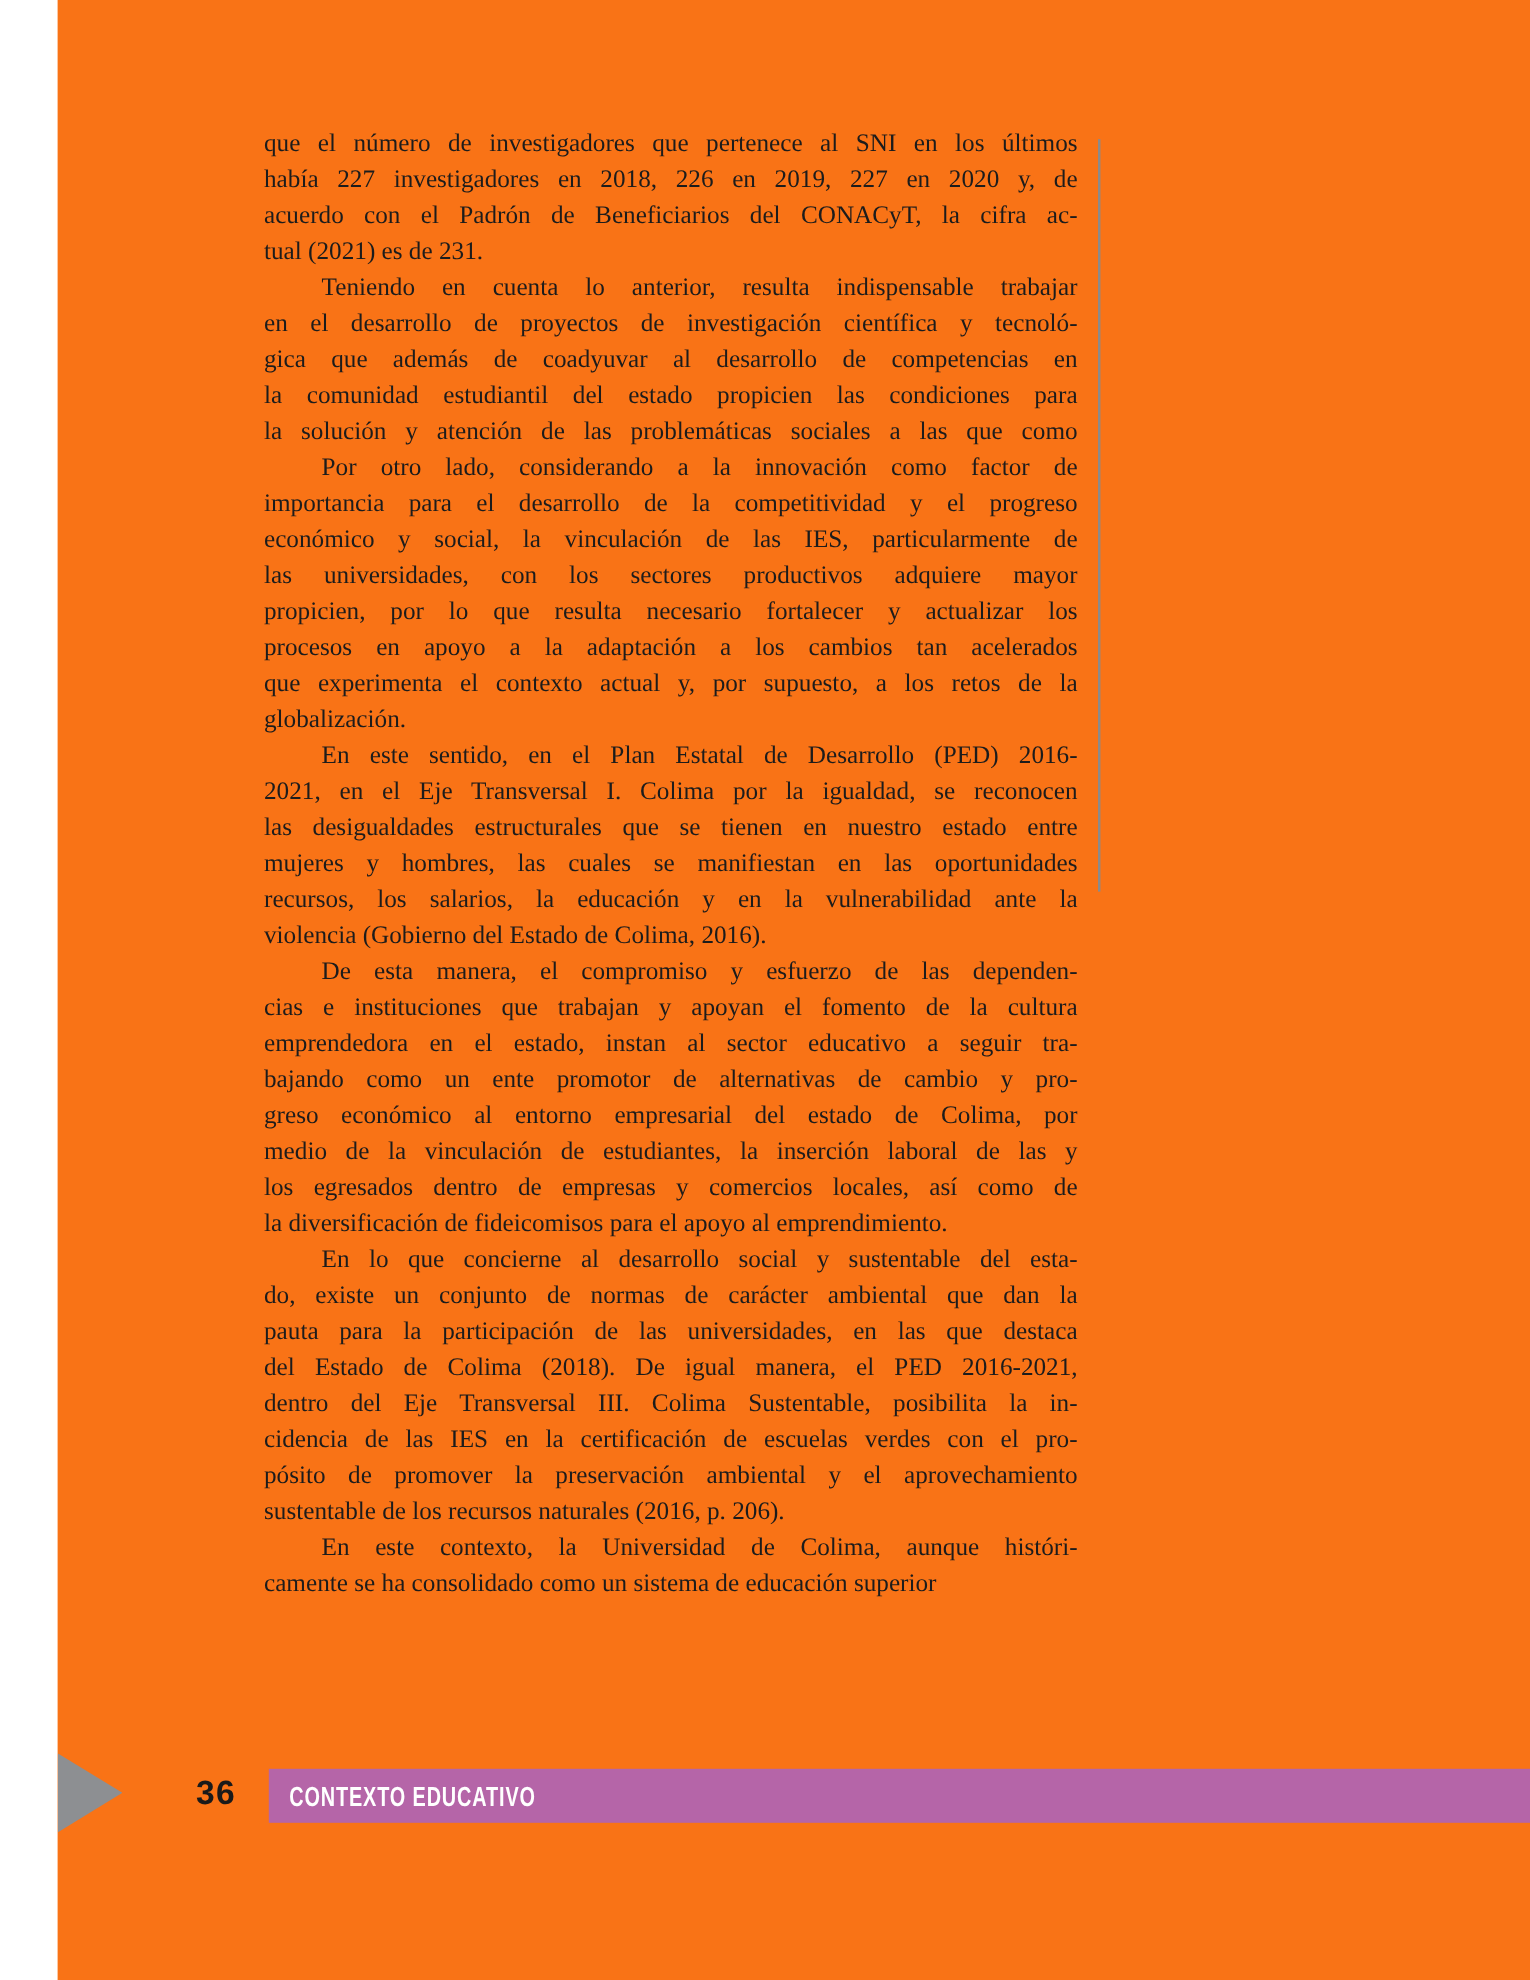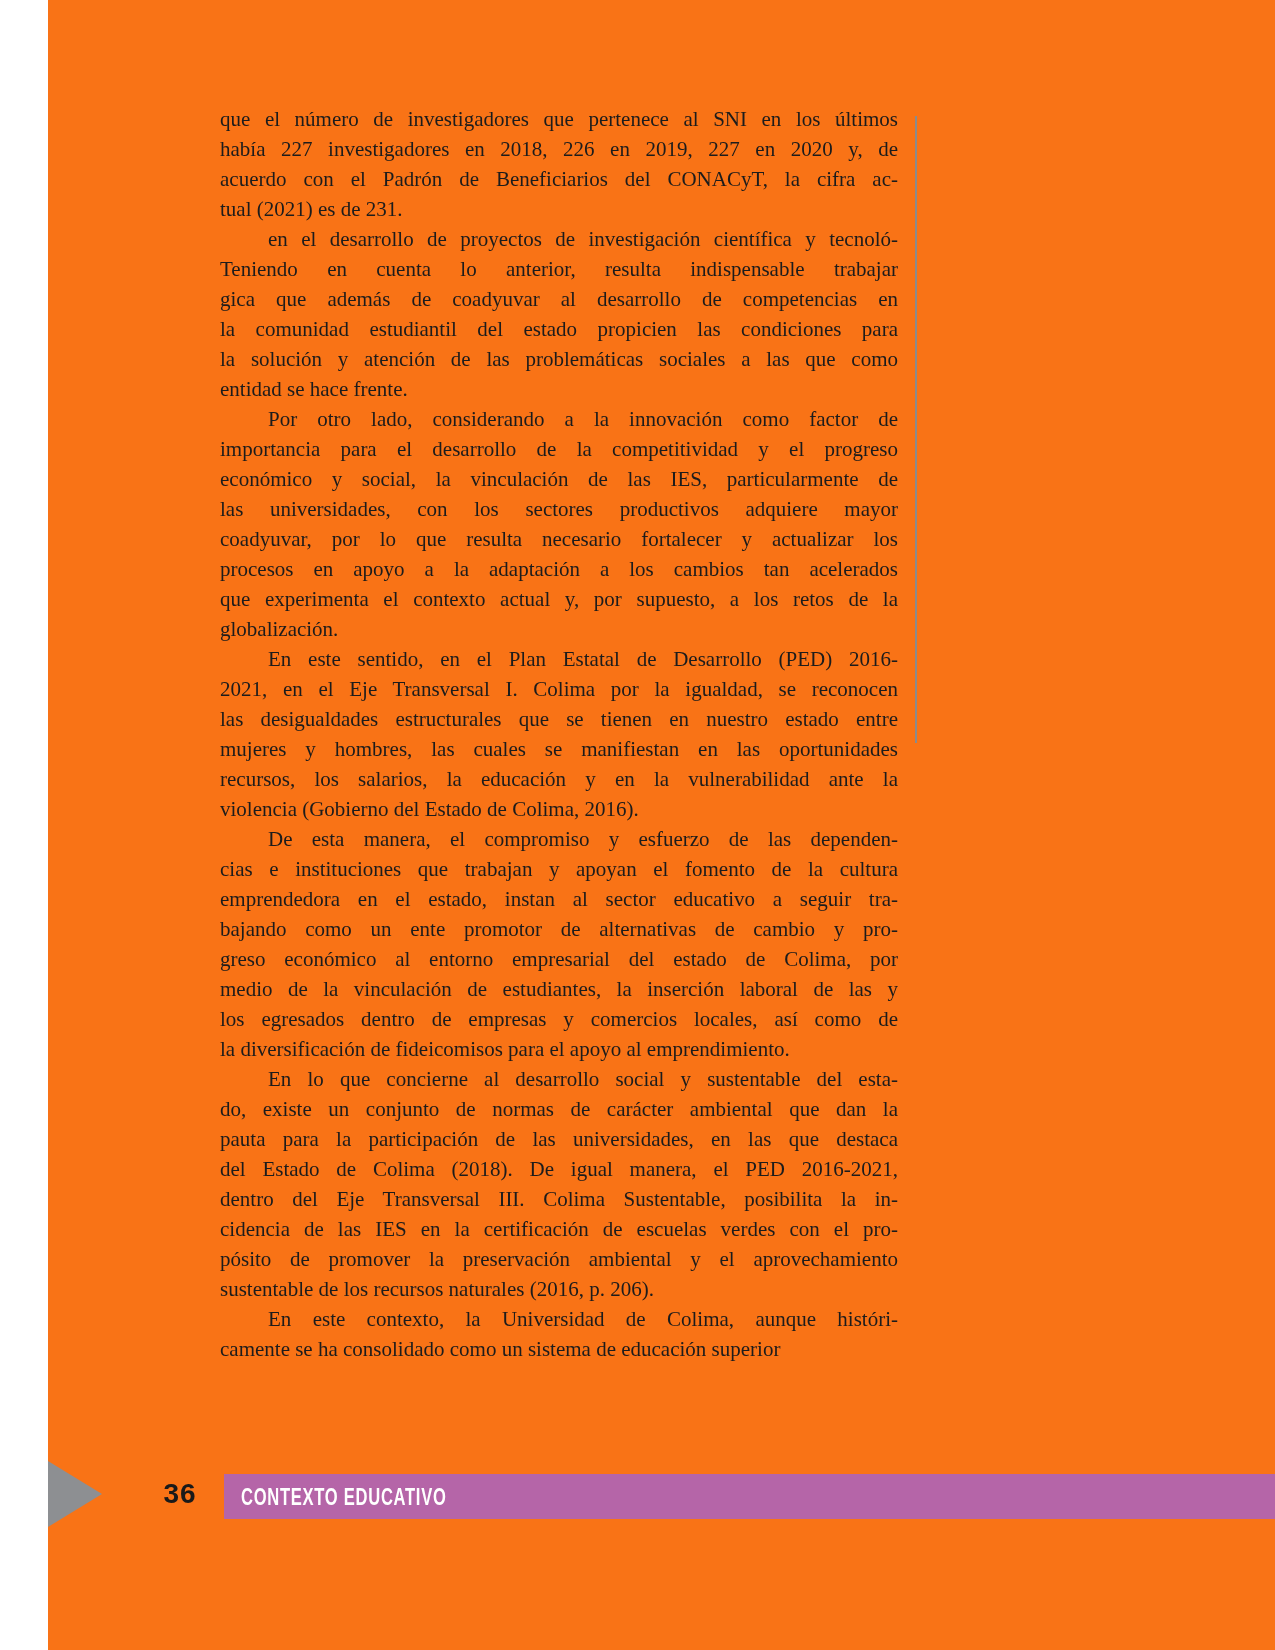--- a/index.html
+++ b/index.html
@@ -49,33 +49,32 @@
 <div class="page" style="background: #f97316; margin-left: 48px;">
 
   <div class="textblock" style="color: rgb(28, 28, 28);">
       <div class="para">
         <div class="line">que el número de investigadores que pertenece al SNI en los últimos</div>
         <div class="line">había 227 investigadores en 2018, 226 en 2019, 227 en 2020 y, de</div>
         <div class="line">acuerdo con el Padrón de Beneficiarios del CONACyT, la cifra ac-</div>
         <div class="line last">tual (2021) es de 231.</div>
       </div>
       <div class="para indent">
+        <div class="line">Teniendo en cuenta lo anterior, resulta indispensable trabajar</div>
         <div class="line">en el desarrollo de proyectos de investigación científica y tecnoló-</div>
-        <div class="line">Teniendo en cuenta lo anterior, resulta indispensable trabajar</div>
         <div class="line">gica que además de coadyuvar al desarrollo de competencias en</div>
         <div class="line">la comunidad estudiantil del estado propicien las condiciones para</div>
         <div class="line">la solución y atención de las problemáticas sociales a las que como</div>
-        <div class="line last">entidad se hace frente.</div>
       </div>
       <div class="para indent">
         <div class="line">Por otro lado, considerando a la innovación como factor de</div>
         <div class="line">importancia para el desarrollo de la competitividad y el progreso</div>
         <div class="line">económico y social, la vinculación de las IES, particularmente de</div>
         <div class="line">las universidades, con los sectores productivos adquiere mayor</div>
-        <div class="line">coadyuvar, por lo que resulta necesario fortalecer y actualizar los</div>
+        <div class="line">propicien, por lo que resulta necesario fortalecer y actualizar los</div>
         <div class="line">procesos en apoyo a la adaptación a los cambios tan acelerados</div>
         <div class="line">que experimenta el contexto actual y, por supuesto, a los retos de la</div>
         <div class="line last">globalización.</div>
       </div>
       <div class="para indent">
         <div class="line">En este sentido, en el Plan Estatal de Desarrollo (PED) 2016-</div>
         <div class="line">2021, en el Eje Transversal I. Colima por la igualdad, se reconocen</div>
         <div class="line">las desigualdades estructurales que se tienen en nuestro estado entre</div>
         <div class="line">mujeres y hombres, las cuales se manifiestan en las oportunidades</div>
         <div class="line">recursos, los salarios, la educación y en la vulnerabilidad ante la</div>

